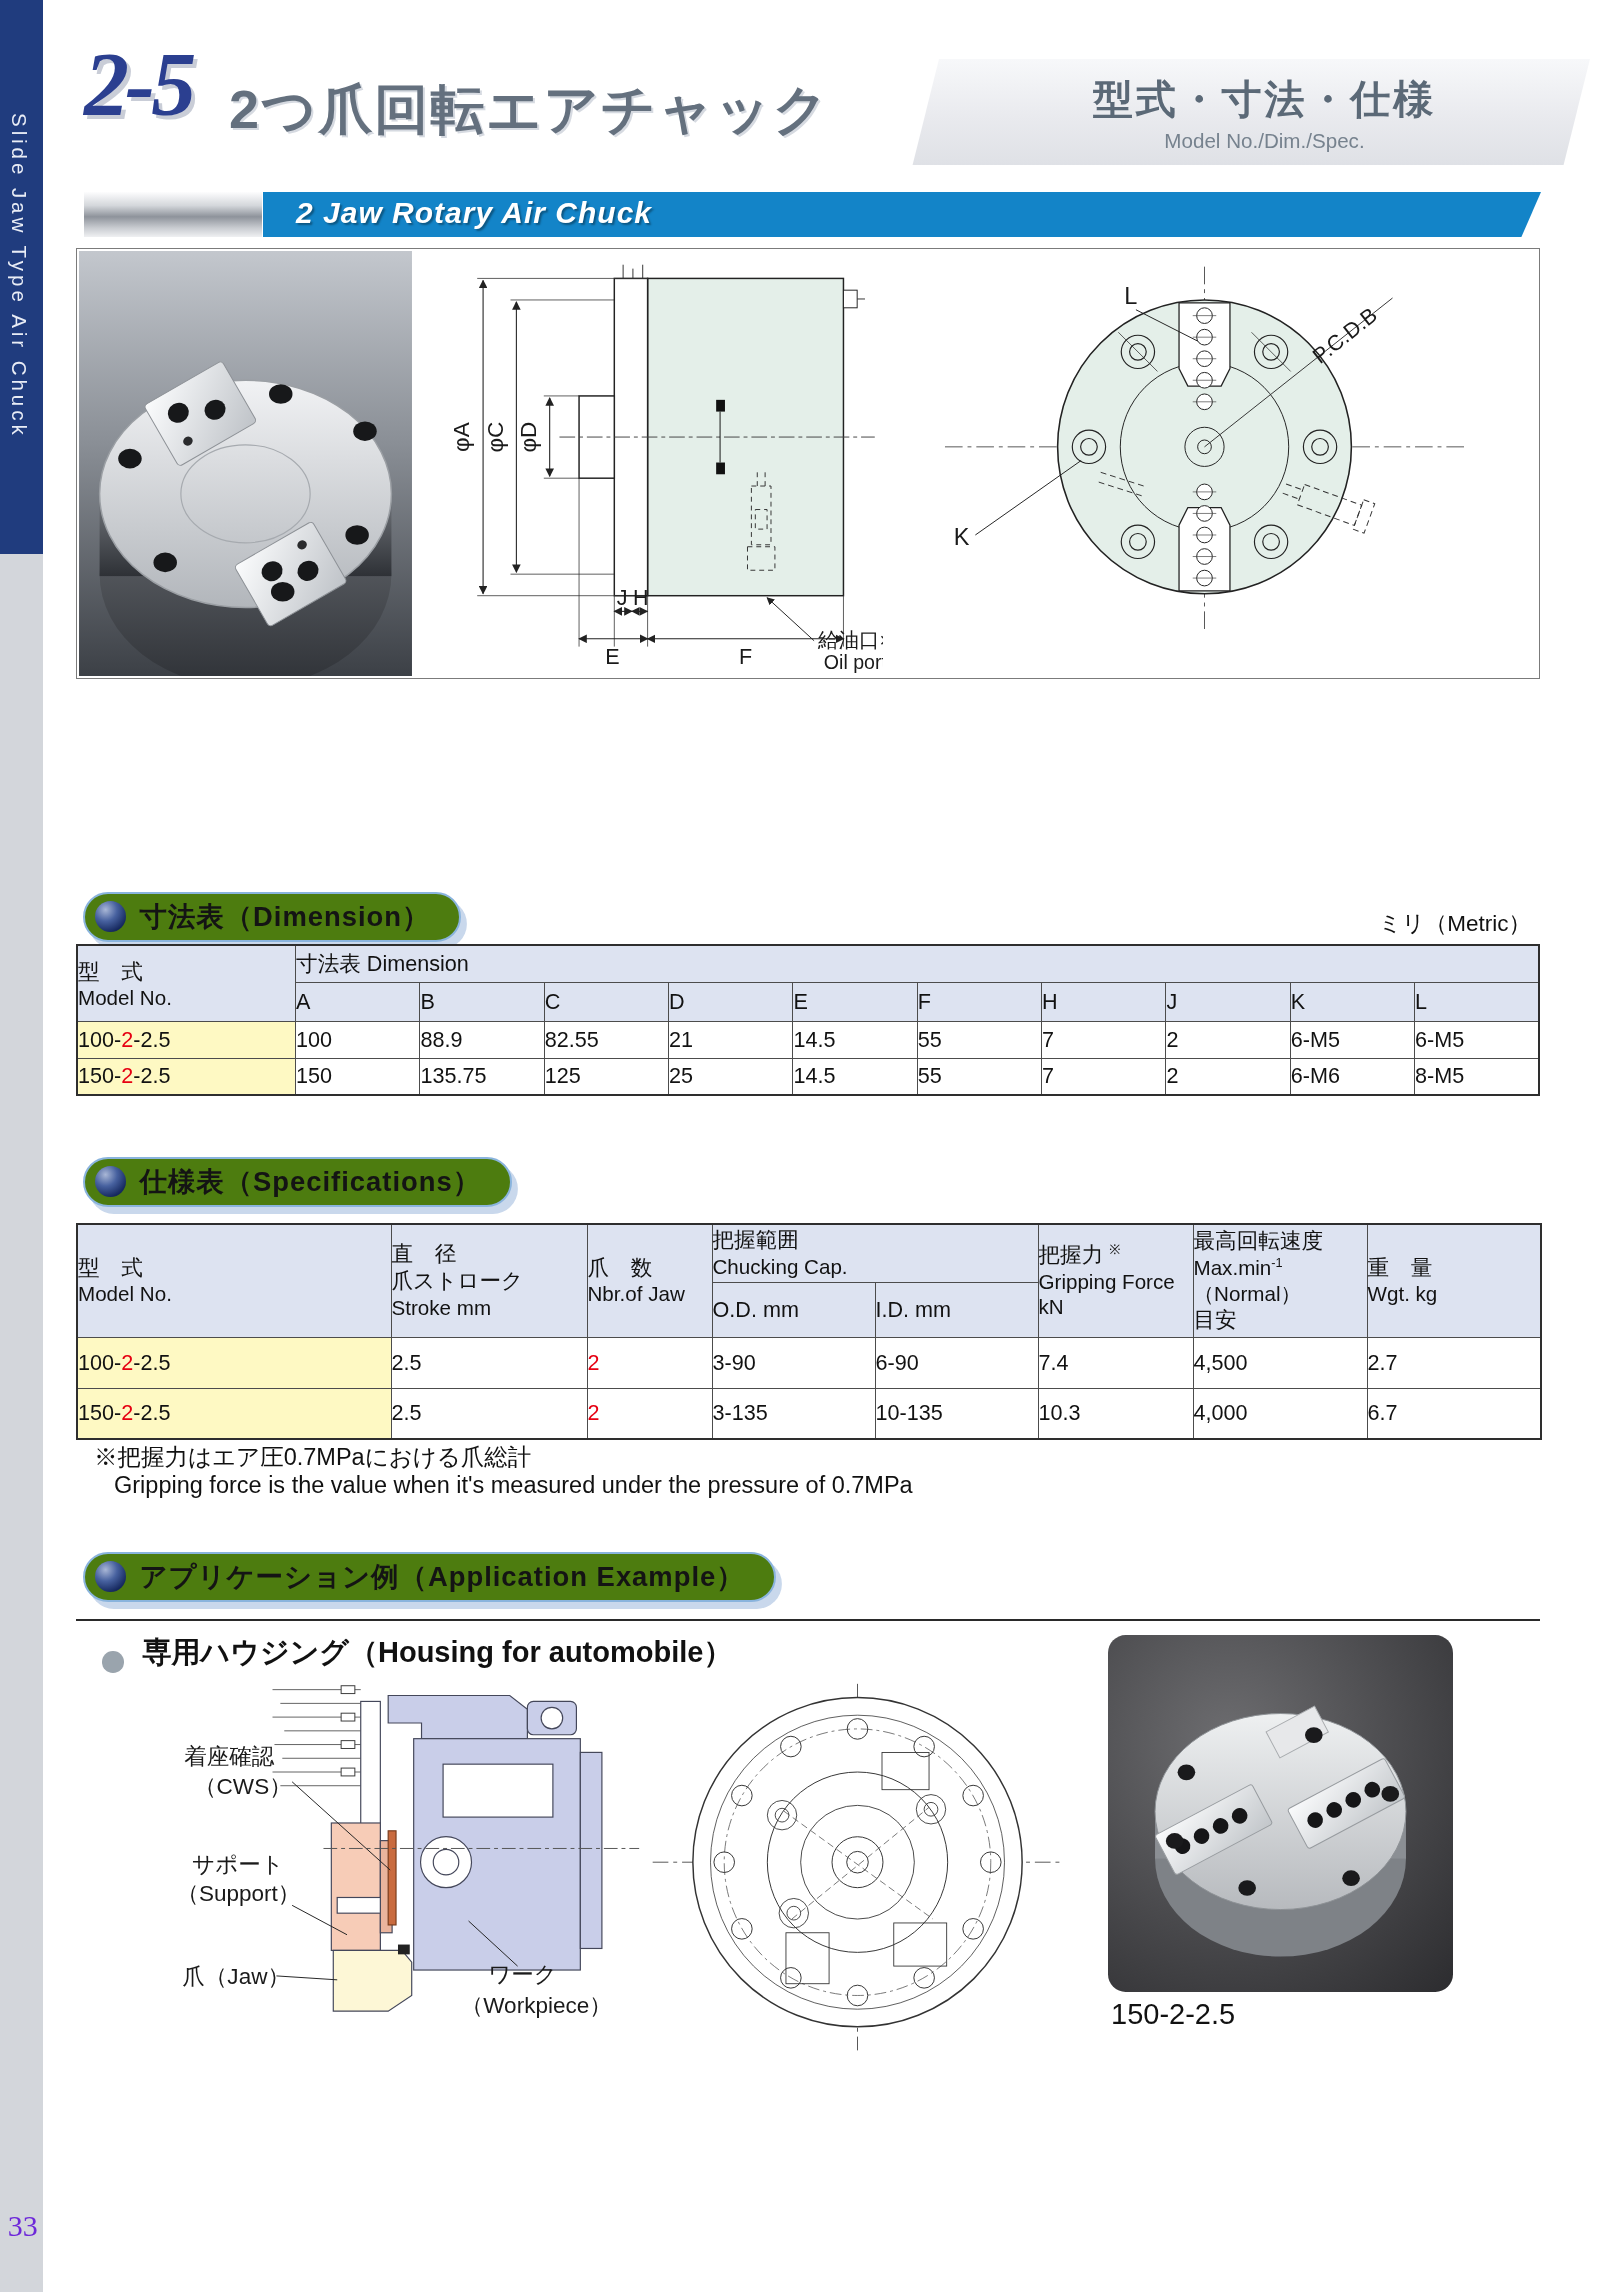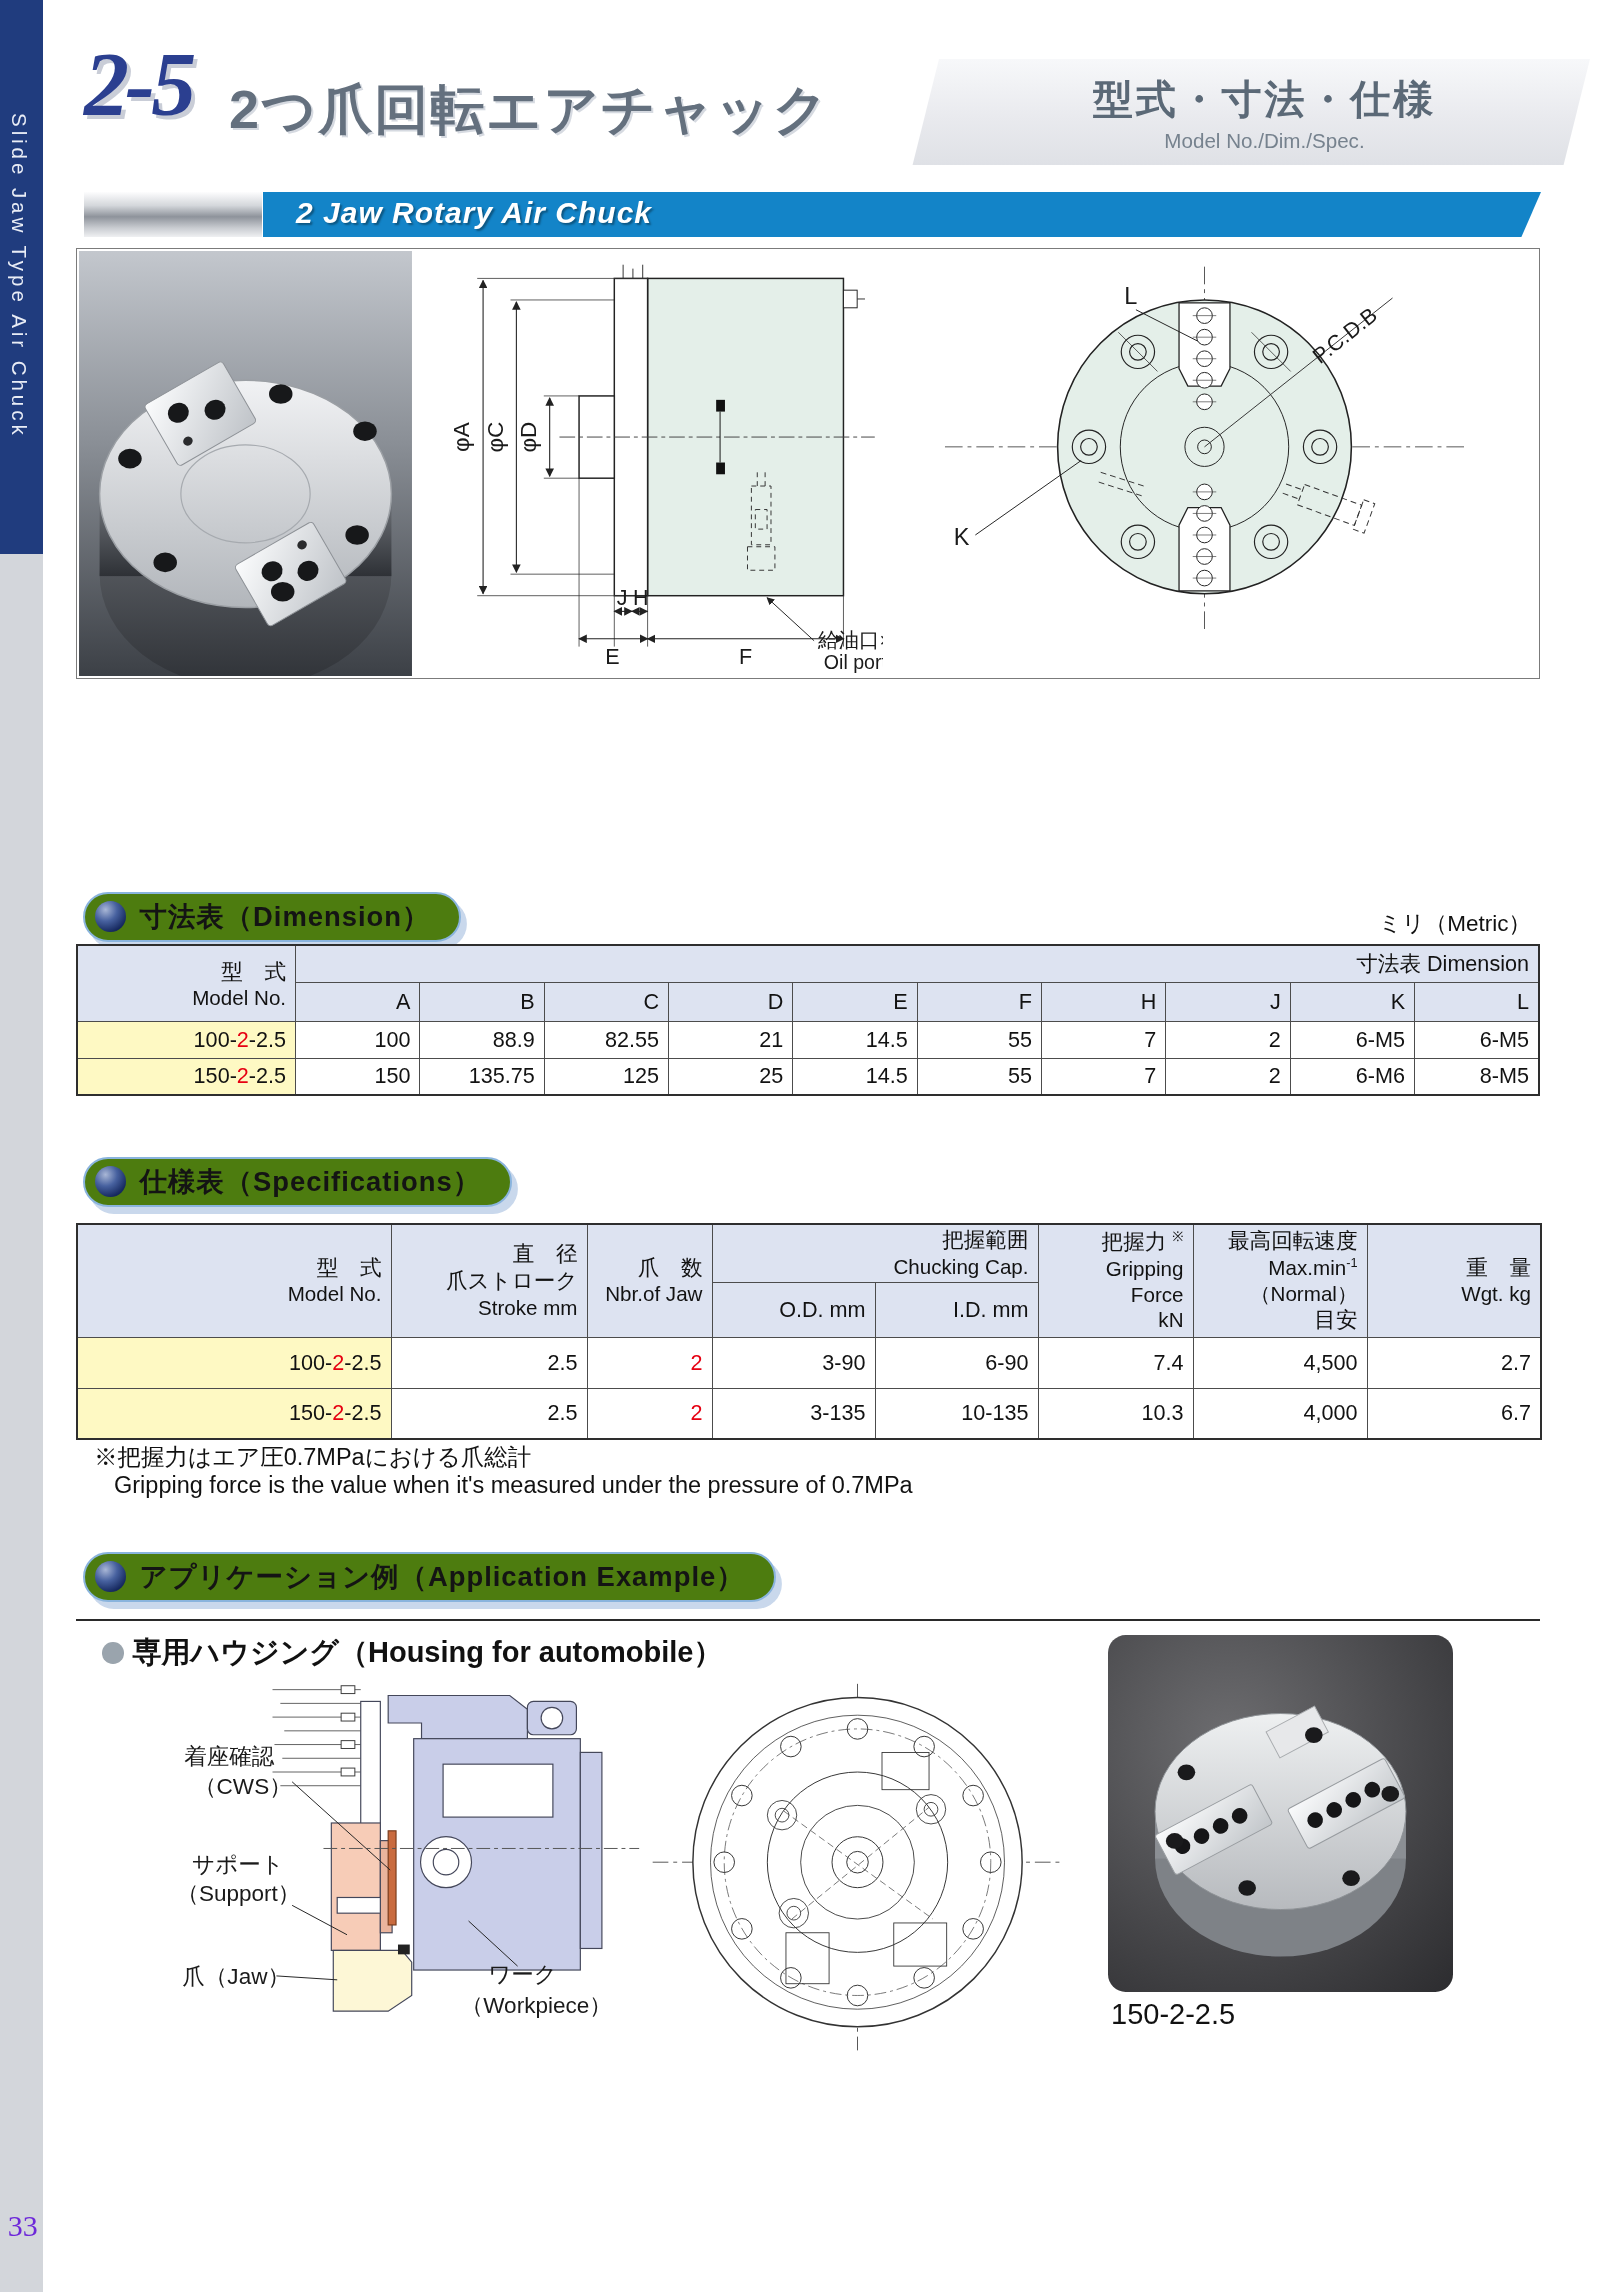--- a/index.html
+++ b/index.html
@@ -50,41 +50,41 @@
   .pill-text { font-size:27.4px; font-weight:bold; color:#141414; letter-spacing:1px; white-space:nowrap; }
   .sphere { width:31px; height:31px; border-radius:50%;
     background:radial-gradient(circle at 34% 28%, #a9b7d6 0%, #47619f 38%, #16295f 75%, #0b1a45 100%); }
 
   .metric-note { position:absolute; left:1255px; top:908px; width:276px; text-align:right;
     font-size:22.5px; color:#111; }
 
   
   table.ctab { position:absolute; border-collapse:collapse; table-layout:fixed;
     font-size:21.6px; color:#121212; background:#fff; }
-  table.ctab th, table.ctab td { border:1px solid #4c4c4c; text-align:right; vertical-align:middle;
-    font-weight:normal; padding:2px 9px; }
+  table.ctab th, table.ctab td { border:1px solid #4c4c4c; text-align:left; vertical-align:middle;
+    font-weight:normal; padding:2px 0; }
   table.ctab { border:2px solid #2e2e2e; }
   .hd { background:#dde3f1; }
   .modelcell { background:#fef9c3; }
   .red { color:#e60012; }
   .th-sub { font-size:20.6px; }
   .dim-table { left:76px; top:944px; width:1464px; }
   .dim-table tr.r1 { height:37px; } .dim-table tr.r2 { height:39px; }
   .dim-table tr.dr { height:37px; }
   .spec-table { left:76px; top:1223px; width:1464px; }
   .spec-table tr.h1 { height:55px; } .spec-table tr.h2 { height:55px; }
   .spec-table tr.dr { height:51px; }
   .spec-table th div { line-height:1.25; }
   sup { font-size:0.62em; }
 
   .footnote { position:absolute; left:94px; font-size:23.5px; color:#111; white-space:nowrap; }
 
   
   .app-rule { position:absolute; left:76px; top:1619px; width:1464px; height:0; border-top:2px solid #2a2a2a; }
-  .app-subtitle { position:absolute; left:102px; top:1633px; display:flex; align-items:center; gap:9px; }
+  .app-subtitle { position:absolute; left:102px; top:1633px; display:flex; align-items:flex-end; gap:19px; }
   .app-bullet { width:21.6px; height:21.6px; border-radius:50%; background:#9aa4ad; }
   .app-subtitle-text { font-size:29px; font-weight:bold; color:#111; white-space:nowrap; }
   .app-left { position:absolute; left:98px; top:1666px; }
   .app-mid { position:absolute; left:637px; top:1666px; }
   .app-photo { position:absolute; left:1108px; top:1635px; }
   .photo-caption { position:absolute; left:1111px; top:1998px; font-size:29px; color:#111; }
 
   svg text { font-family:"Liberation Sans", sans-serif; fill:#1a1a1a; }
 </style>
 </head>

